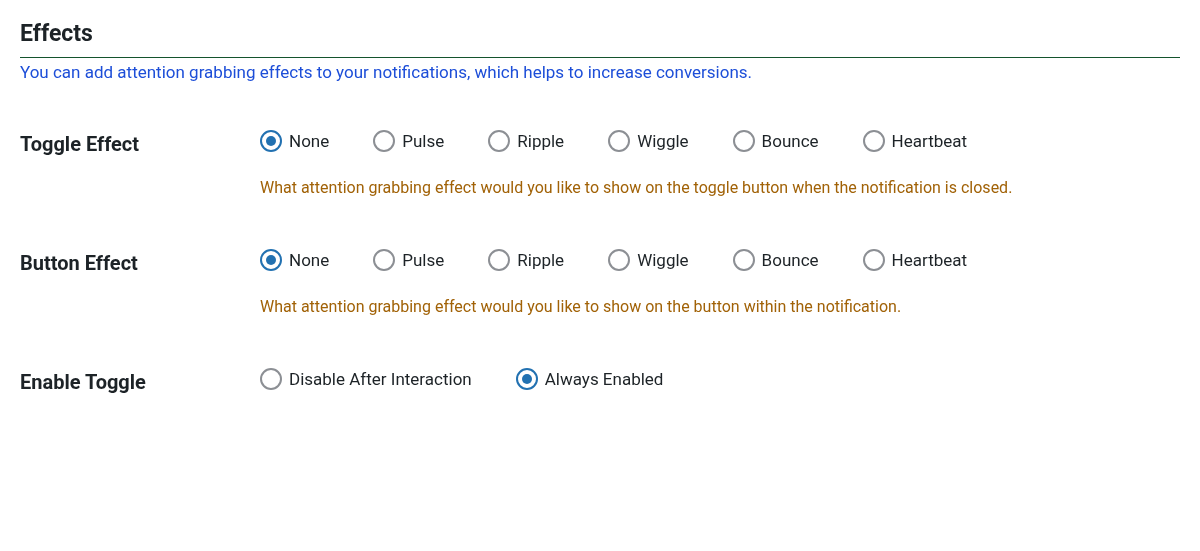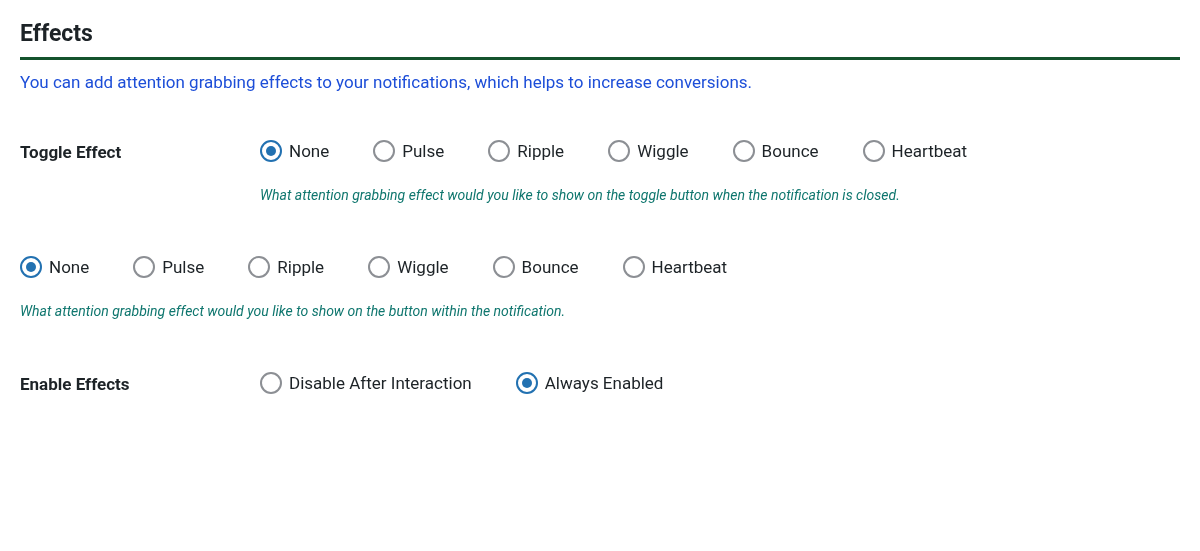--- a/index.html
+++ b/index.html
@@ -7,37 +7,37 @@
       font-family: -apple-system, BlinkMacSystemFont, "Segoe UI", Roboto, Helvetica, Arial, sans-serif;
       color: #1d2327;
       background: #fff;
       padding: 20px;
       width: 1200px;
     }
     h2.section-title {
       font-size: 23px;
       font-weight: 700;
       padding-bottom: 10px;
-      border-bottom: 3px solid #14532d;
-      margin-bottom: 12px;
+      border-bottom: 1px solid #14532d;
+      margin-bottom: 4px;
     }
     p.section-desc {
       font-size: 17px;
       color: #1d4ed8;
       margin-bottom: 48px;
     }
     .setting-row {
       display: flex;
       align-items: flex-start;
       margin-bottom: 48px;
     }
     .setting-label {
       width: 240px;
       flex-shrink: 0;
-      font-size: 17px;
+      font-size: 20px;
       font-weight: 700;
       color: #1d2327;
       padding-top: 2px;
     }
     .setting-control {
       flex: 1;
     }
     .radio-group {
       display: flex;
       flex-wrap: wrap;
@@ -71,23 +71,22 @@
       height: 10px;
       background: #2271b1;
       border-radius: 50%;
       transform: translate(-50%, -50%);
     }
     .radio-label {
       font-size: 17px;
       color: #1d2327;
     }
     .help-text {
-      font-size: 14px;
-      font-style: italic;
-      color: #0f766e;
+      font-size: 16px;
+      color: #a16207;
       line-height: 1.7;
       max-width: 920px;
     }
   </style>
 </head>
 <body>
 
 <h2 class="section-title">Effects</h2>
 <p class="section-desc">You can add attention grabbing effects to your notifications, which helps to increase conversions.</p>
 
@@ -118,20 +117,21 @@
       <label class="radio-option">
         <span class="radio-circle"></span>
         <span class="radio-label">Heartbeat</span>
       </label>
     </div>
     <p class="help-text">What attention grabbing effect would you like to show on the toggle button when the notification is closed.</p>
   </div>
 </div>
 
 <div class="setting-row">
+  <div class="setting-label">Button Effect</div>
   <div class="setting-control">
     <div class="radio-group">
       <label class="radio-option">
         <span class="radio-circle checked"></span>
         <span class="radio-label">None</span>
       </label>
       <label class="radio-option">
         <span class="radio-circle"></span>
         <span class="radio-label">Pulse</span>
       </label>
@@ -150,21 +150,21 @@
       <label class="radio-option">
         <span class="radio-circle"></span>
         <span class="radio-label">Heartbeat</span>
       </label>
     </div>
     <p class="help-text">What attention grabbing effect would you like to show on the button within the notification.</p>
   </div>
 </div>
 
 <div class="setting-row">
-  <div class="setting-label">Enable Effects</div>
+  <div class="setting-label">Enable Toggle</div>
   <div class="setting-control">
     <div class="radio-group">
       <label class="radio-option">
         <span class="radio-circle"></span>
         <span class="radio-label">Disable After Interaction</span>
       </label>
       <label class="radio-option">
         <span class="radio-circle checked"></span>
         <span class="radio-label">Always Enabled</span>
       </label>

